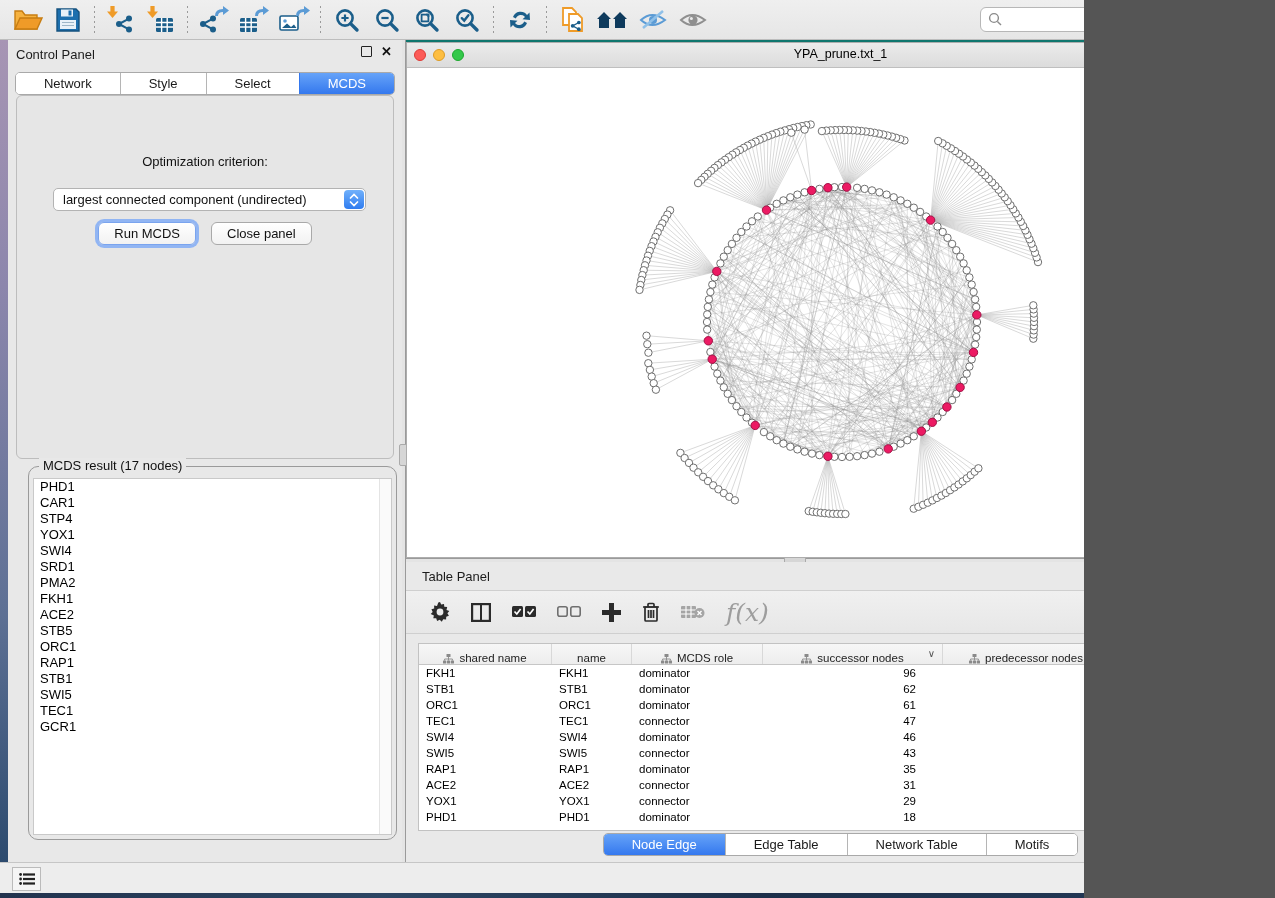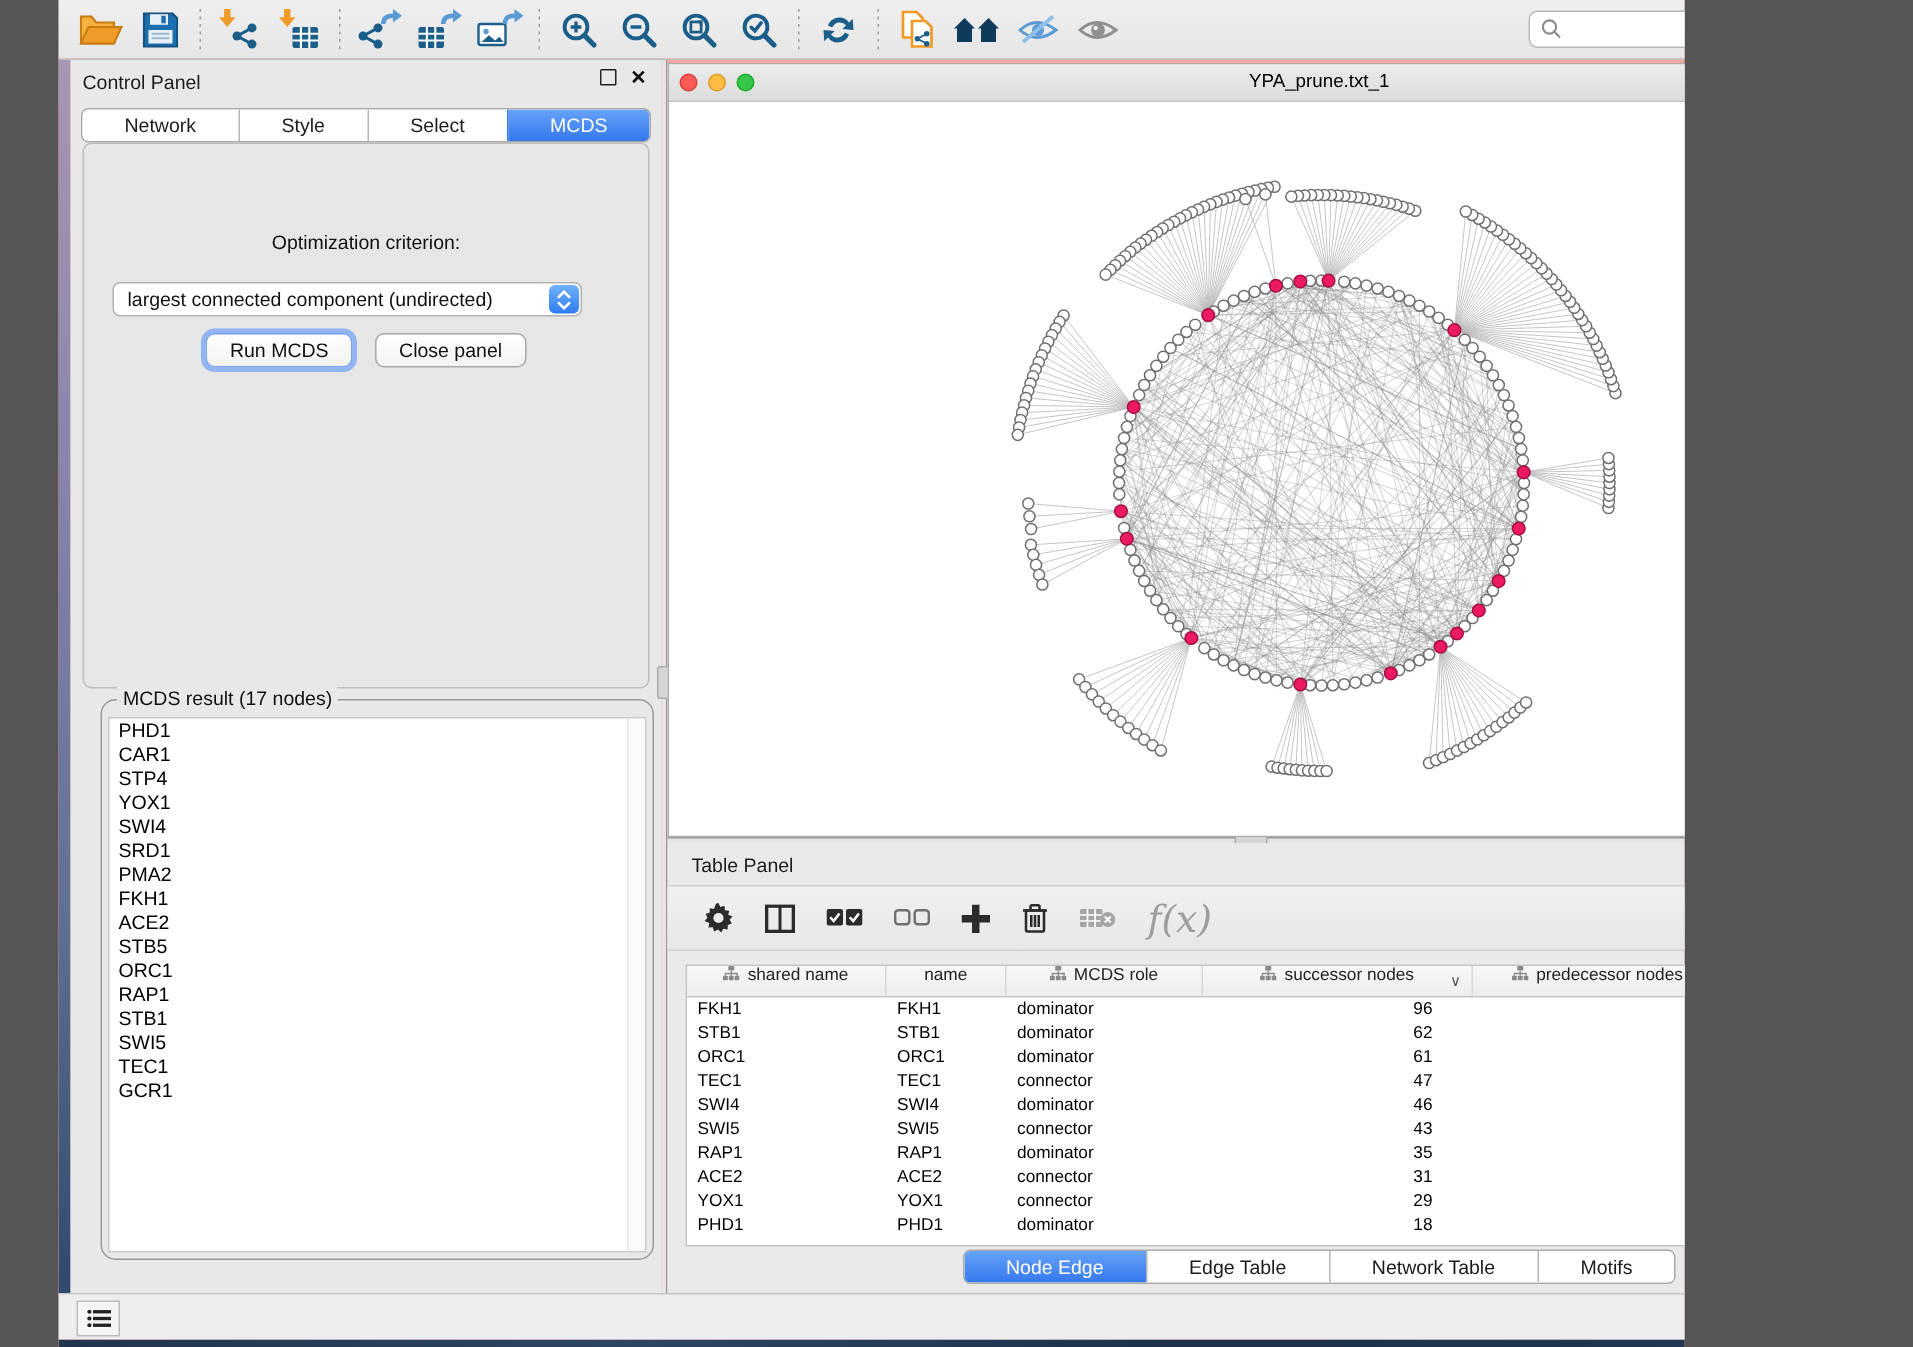--- a/index.html
+++ b/index.html
@@ -1,18 +1,18 @@
 <!DOCTYPE html>
 <html><head>
 <meta charset="utf-8">
 <style>
   html,body{margin:0;padding:0;}
   body{font-family:"Liberation Sans",sans-serif; background:#555;}
-  .screen{position:relative;width:1084px;height:898px;background:#fca5a5;overflow:hidden;
-          font-family:"Liberation Sans",sans-serif;color:#1b1b1b;margin-left:39px;}
+  .screen{position:relative;width:1084px;height:898px;background:#0f766e;overflow:hidden;
+          font-family:"Liberation Sans",sans-serif;color:#1b1b1b;}
 
   
   .toolbar{position:absolute;left:0;top:0;width:1275px;height:40px;background:linear-gradient(#efefef,#e6e6e6);
            border-bottom:1px solid #bdbdbd;display:flex;align-items:center;padding:0 8px;box-sizing:border-box;}
   .tbtn{width:40px;height:32px;display:flex;align-items:center;justify-content:center;border-radius:4px;flex:0 0 auto;}
   .tsep{width:1px;height:28px;margin:0 6px;flex:0 0 auto;
         background-image:linear-gradient(#9a9a9a 40%,rgba(0,0,0,0) 0%);background-size:1px 5px;background-repeat:repeat-y;}
   .search-wrap{margin-left:auto;position:relative;flex:0 0 auto;}
   .search-input{width:287px;height:25px;border:1px solid #b7b7b7;border-radius:6px;background:#fff;
                 box-sizing:border-box;padding:0 8px 0 26px;font-size:12px;outline:none;}
@@ -34,21 +34,21 @@
 
   .seg{display:inline-flex;background:#fff;border:1px solid #a9a9a9;border-radius:5px;overflow:hidden;}
   .seg .tab{padding:3px 28px;font-size:13px;color:#1b1b1b;border-left:1px solid #b5b5b5;background:#fff;white-space:nowrap;}
   .seg .tab:first-child{border-left:none;}
   .seg .tab.sel{background:linear-gradient(#66a3f8,#3478ee);color:#fff;border-left-color:#3478ee;}
   .cp-tabs{position:absolute;left:0;top:32px;width:100%;text-align:center;}
 
   .cp-body{position:absolute;left:8px;top:55px;width:378px;height:364px;background:#e6e6e6;
            border:1px solid #bdbdbd;border-radius:6px;box-sizing:border-box;}
   .opt-label{position:absolute;left:0;top:58px;width:100%;text-align:center;font-size:13px;color:#111;}
-  .dropdown{position:absolute;left:19px;top:92px;width:313px;height:23px;background:#fff;border:1px solid #b3b3b3;
+  .dropdown{position:absolute;left:36px;top:92px;width:313px;height:23px;background:#fff;border:1px solid #b3b3b3;
             border-radius:5px;box-sizing:border-box;}
   .dropdown .dval{position:absolute;left:9px;top:3px;font-size:13px;color:#111;white-space:nowrap;}
   .stepper{position:absolute;right:1px;top:1px;width:20px;height:19px;border-radius:4px;
            background:linear-gradient(#71b1fb,#2f7cf0);display:flex;flex-direction:column;align-items:center;justify-content:center;}
   .stepper svg{display:block;}
   .btn-row{position:absolute;left:0;top:126px;width:100%;display:flex;justify-content:center;gap:15px;}
   .mac-btn{background:linear-gradient(#ffffff,#f2f2f2);border:1px solid #a9a9a9;border-radius:6px;
            font-size:13px;color:#111;padding:3px 15px;font-family:inherit;}
   .mac-btn.focus{box-shadow:0 0 0 3px rgba(100,155,250,.65);border-color:#7aa4ee;}
 
@@ -80,21 +80,21 @@
   
   .table-panel{position:absolute;left:406px;top:562px;width:869px;height:300px;background:#e9e9e9;}
   .tp-toolbar{position:absolute;left:0;top:28px;width:100%;height:44px;background:linear-gradient(#f0f0f0,#e7e7e7);
               border-top:1px solid #cfcfcf;border-bottom:1px solid #cfcfcf;box-sizing:border-box;
               display:flex;align-items:center;gap:21px;padding-left:24px;}
   .tp-ic{display:flex;align-items:center;justify-content:center;}
   .fx{font-family:"DejaVu Serif",serif;font-style:italic;font-size:25px;color:#9d9d9d;}
 
   .ntable{position:absolute;left:12px;top:81px;width:845px;height:188px;background:#fff;border:1px solid #c2c2c2;box-sizing:border-box;}
   .thead{display:flex;height:21px;background:linear-gradient(#f7f7f7,#ededed);border-bottom:1px solid #c6c6c6;box-sizing:border-box;}
-  .th{display:flex;align-items:flex-start;justify-content:center;gap:5px;font-size:11.5px;color:#222;
+  .th{display:flex;align-items:flex-end;justify-content:center;gap:5px;font-size:11.5px;color:#222;
       border-right:1px solid #d8d8d8;box-sizing:border-box;position:relative;}
   .th .hicon{width:11px;height:10px;flex:0 0 auto;}
   .th .sort{position:absolute;right:7px;top:4px;font-size:10px;color:#555;}
   .tbody{position:relative;}
   .tr{display:flex;height:16px;}
   .td{font-size:11.5px;color:#000;box-sizing:border-box;white-space:nowrap;overflow:hidden;line-height:16px;}
   .td.l{padding-left:7px;text-align:left;}
   .td.rnum1{text-align:right;padding-right:27px;}
   .td.rnum2{text-align:right;padding-right:14px;}
   .vscroll{position:absolute;right:1px;top:21px;width:13px;height:165px;background:#f7f7f7;border-left:1px solid #e0e0e0;}

